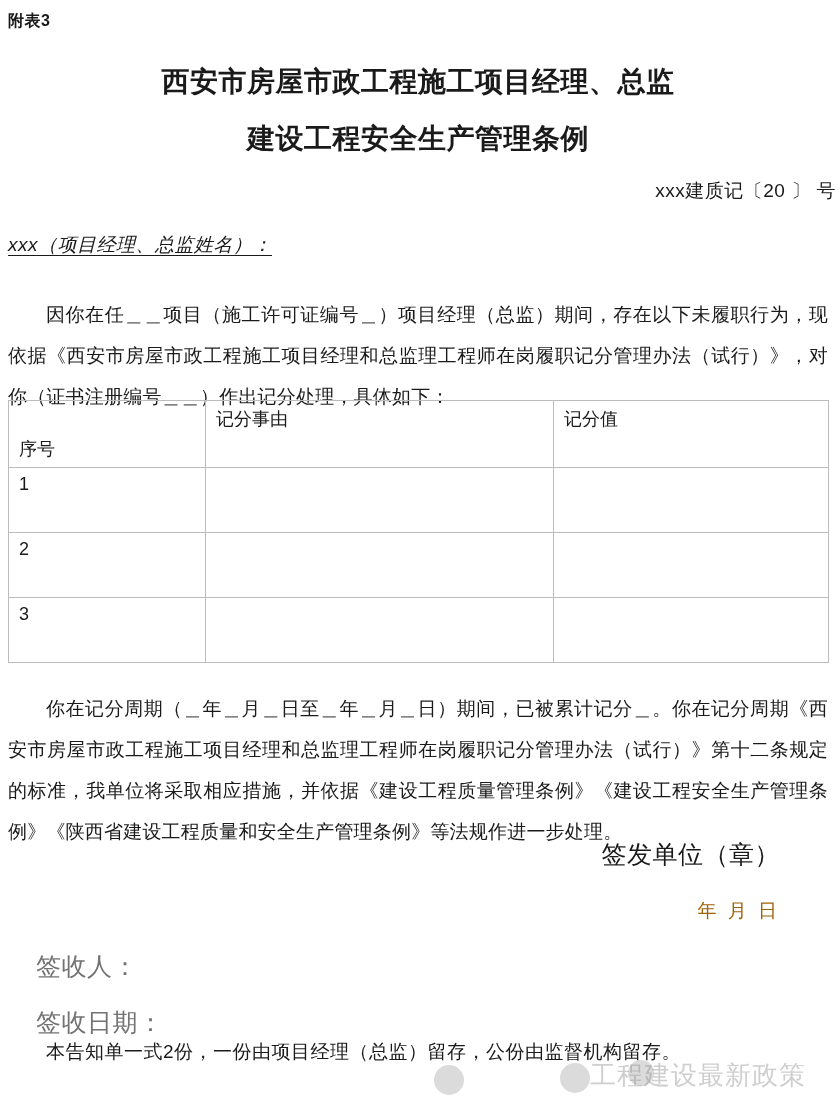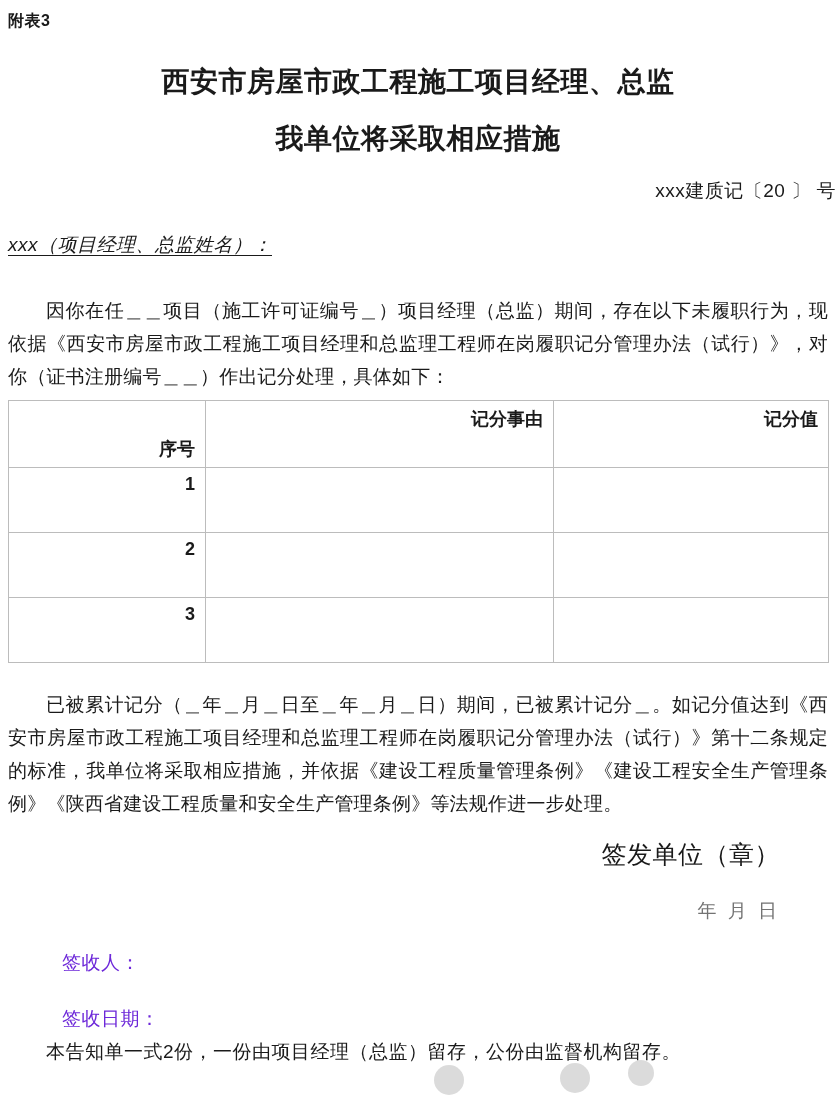--- a/index.html
+++ b/index.html
@@ -71,45 +71,45 @@
     letter-spacing: 0.5px;
     font-style: italic;
   }
 
   
   .para {
     position: absolute;
     left: 8px;
     width: 820px;
     font-size: 19px;
-    line-height: 33px;
+    line-height: 41px;
     color: #1a1a1a;
     text-align: justify;
     text-justify: inter-ideograph;
     letter-spacing: 0.2px;
   }
   .para.intro { top: 294px; text-indent: 38px; }
   .para.after-table { top: 688px; text-indent: 38px; }
 
   
   .score-table {
     position: absolute;
     left: 8px;
     top: 400px;
     width: 820px;
     border-collapse: collapse;
     table-layout: fixed;
   }
   .score-table td, .score-table th {
     border: 1px solid #bcbcbc;
     font-size: 18px;
-    font-weight: bold;
+    font-weight: normal;
     color: #1a1a1a;
     padding: 6px 10px;
-    text-align: right;
+    text-align: left;
   }
   .score-table .col-no    { width: 197px; }
   .score-table .col-why   { width: 348px; }
   .score-table .col-value { width: 275px; }
 
   .score-table thead td { height: 54px; vertical-align: bottom; }
   .score-table thead td.top-al { vertical-align: top; }
   .score-table tbody td { height: 52px; vertical-align: top; }
 
   
@@ -119,30 +119,30 @@
     top: 838px;
     font-size: 25px;
     color: #1a1a1a;
     letter-spacing: 0.5px;
   }
   .sign-date {
     position: absolute;
     right: 56px;
     top: 898px;
     font-size: 19px;
+    color: #a16207;
+    letter-spacing: 3px;
+  }
+
+  
+  .receipt-line {
+    position: absolute;
+    left: 36px;
+    font-size: 25px;
     color: #737373;
-    letter-spacing: 3px;
-  }
-
-  
-  .receipt-line {
-    position: absolute;
-    left: 62px;
-    font-size: 19px;
-    color: #6d28d9;
     letter-spacing: 0.5px;
   }
   .receipt-line.r1 { top: 950px; }
   .receipt-line.r2 { top: 1006px; }
 
   .footnote {
     position: absolute;
     left: 46px;
     top: 1039px;
     font-size: 19px;
@@ -175,21 +175,21 @@
 </style>
 </head>
 <body>
 
 <div class="page">
 
   <div class="attach-label">附表3</div>
 
   <div class="doc-title line1">西安市房屋市政工程施工项目经理、总监</div>
 
-  <div class="doc-title line2">我单位将采取相应措施</div>
+  <div class="doc-title line2">建设工程安全生产管理条例</div>
 
   <div class="doc-number">xxx建质记〔20  〕   号</div>
 
   <div class="addressee">xxx（项目经理、总监姓名）：</div>
 
   <div class="para intro">因你在任＿＿项目（施工许可证编号＿）项目经理（总监）期间，存在以下未履职行为，现依据《西安市房屋市政工程施工项目经理和总监理工程师在岗履职记分管理办法（试行）》，对你（证书注册编号＿＿）作出记分处理，具体如下：</div>
 
   <table class="score-table">
     <colgroup>
       <col class="col-no">
@@ -215,31 +215,32 @@
         <td></td>
       </tr>
       <tr>
         <td>3</td>
         <td></td>
         <td></td>
       </tr>
     </tbody>
   </table>
 
-  <div class="para after-table">已被累计记分（＿年＿月＿日至＿年＿月＿日）期间，已被累计记分＿。如记分值达到《西安市房屋市政工程施工项目经理和总监理工程师在岗履职记分管理办法（试行）》第十二条规定的标准，我单位将采取相应措施，并依据《建设工程质量管理条例》《建设工程安全生产管理条例》《陕西省建设工程质量和安全生产管理条例》等法规作进一步处理。</div>
+  <div class="para after-table">你在记分周期（＿年＿月＿日至＿年＿月＿日）期间，已被累计记分＿。你在记分周期《西安市房屋市政工程施工项目经理和总监理工程师在岗履职记分管理办法（试行）》第十二条规定的标准，我单位将采取相应措施，并依据《建设工程质量管理条例》《建设工程安全生产管理条例》《陕西省建设工程质量和安全生产管理条例》等法规作进一步处理。</div>
 
   <div class="sign-unit">签发单位（章）</div>
 
   <div class="sign-date">年 月 日</div>
 
   <div class="receipt-line r1">签收人：</div>
 
   <div class="receipt-line r2">签收日期：</div>
 
   <div class="footnote">本告知单一式2份，一份由项目经理（总监）留存，公份由监督机构留存。</div>
 
   <div class="wm-dot d1"></div>
   <div class="wm-dot d2"></div>
   <div class="wm-dot d3"></div>
 
 
+  <div class="watermark wm2">工程建设最新政策</div>
 
 </div>
 
 </body></html>

